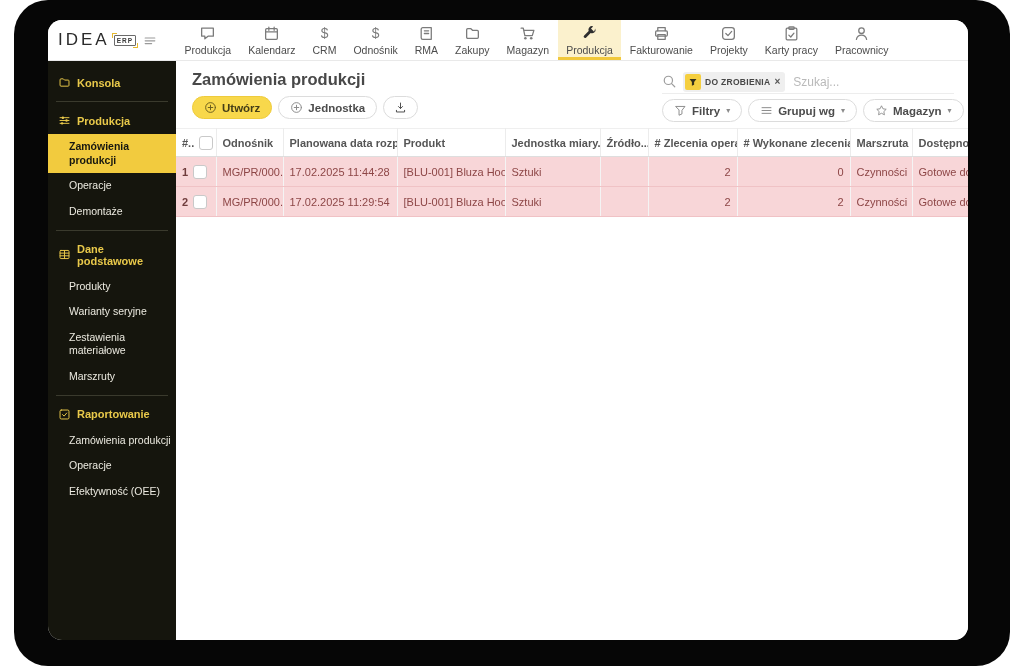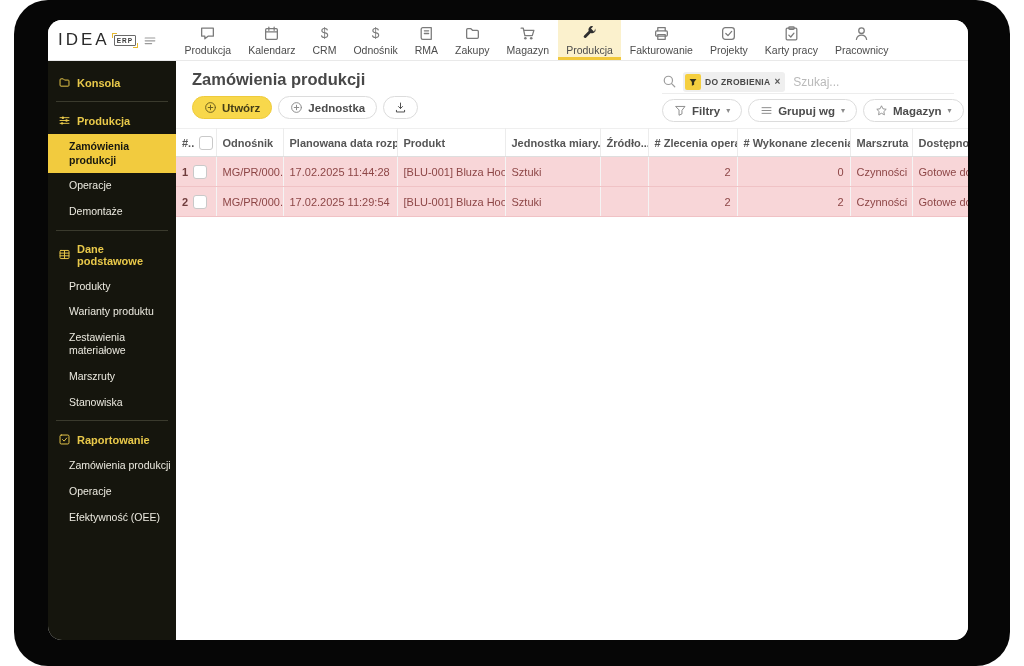--- a/index.html
+++ b/index.html
@@ -234,24 +234,23 @@
       <div class="side-section">
         <span class="icon">
             <svg viewBox="0 0 16 16">
               <rect x="2.5" y="3" width="11" height="10" rx="1" fill="none" stroke="currentColor" stroke-width="1.2" stroke-linecap="round" stroke-linejoin="round"></rect>
               <path d="M2.5 6.3h11M2.5 9.6h11M8 3v10" fill="none" stroke="currentColor" stroke-width="1.2" stroke-linecap="round" stroke-linejoin="round"></path>
             </svg>
           </span>
         <span>Dane podstawowe</span>
       </div>
       <div class="side-item">Produkty</div>
-      <div class="side-item">Warianty produktu</div>
+      <div class="side-item">Warianty seryjne</div>
       <div class="side-item">Zestawienia materiałowe</div>
       <div class="side-item">Marszruty</div>
-      <div class="side-item">Stanowiska</div>
       <div class="side-divider"></div>
       <div class="side-section">
         <span class="icon">
             <svg viewBox="0 0 16 16">
               <rect x="2.5" y="2.5" width="11" height="11" rx="1.5" fill="none" stroke="currentColor" stroke-width="1.2" stroke-linecap="round" stroke-linejoin="round"></rect>
               <path d="M5.5 8l2 2 3.2-3.8" fill="none" stroke="currentColor" stroke-width="1.2" stroke-linecap="round" stroke-linejoin="round"></path>
             </svg>
           </span>
         <span>Raportowanie</span>
       </div>

